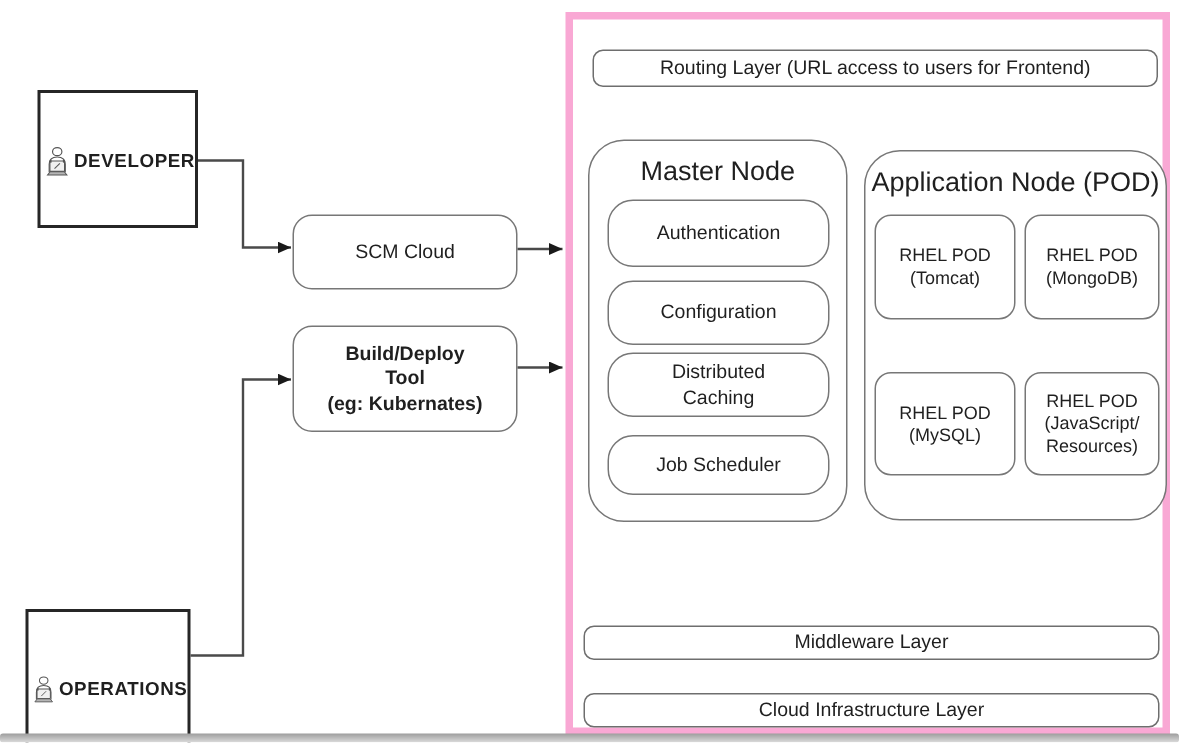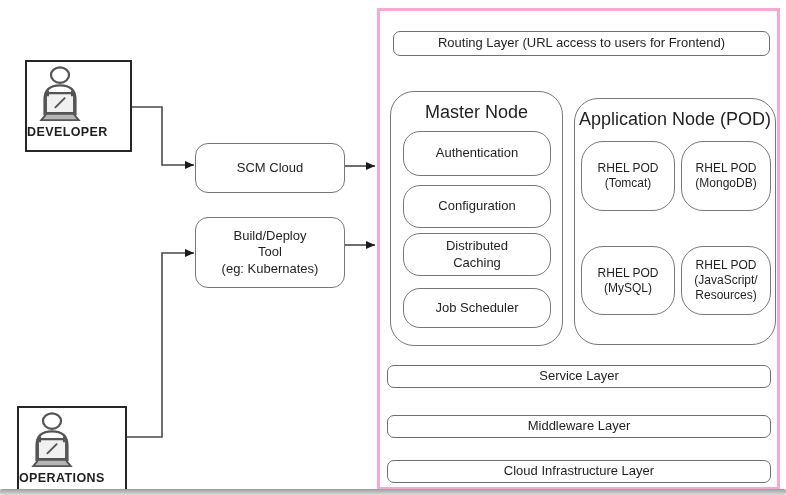--- a/index.html
+++ b/index.html
@@ -10,31 +10,31 @@
   
   .rbox {
     position:absolute; background:#ffffff; border:1.6px solid #777777;
     display:flex; flex-direction:column; align-items:center; justify-content:center;
     text-align:center; box-sizing:border-box; font-size:13px; line-height:1.25;
   }
   .tool   { border-radius:13px; }
   .layer  { border-radius:7px;  border-color:#6e6e6e; }
   .group  { border-radius:24px; justify-content:flex-start; }
   .inner  { border-radius:17px;  }
-  .pod    { border-radius:22px; font-size:12px;text-align:right; }
+  .pod    { border-radius:11px; font-size:12px;text-align:right; }
   .group-title { margin-top:9px; font-size:18px; }
   
   .container {
     position:absolute; left:377px; top:8px; width:403px; height:482px;
-    border:3px solid #f9a8d4; background:#ffffff; box-sizing:border-box;
+    border:5px solid #f9a8d4; background:#ffffff; box-sizing:border-box;
   }
   
   .actor-box {
     position:absolute; background:#ffffff; border:2px solid #262626;
-    box-sizing:border-box; display:flex; flex-direction:column; 
+    box-sizing:border-box; display:flex; flex-direction:row; align-items:center;
   }
   .actor-label { font-size:12.5px; font-weight:bold; letter-spacing:.4px; margin-top:1px; }
   .person-svg { margin-top:4px; }
   .line { display:block; }
   .wrap-narrow { padding:0 26px; }
   
   .wires { position:absolute; left:0; top:0; width:786px; height:495px; pointer-events:none; }
   
   .bottom-shadow {
     position:absolute; left:0px; top:489px; width:786px; height:6px;
@@ -69,21 +69,21 @@
       <line x1="42" y1="65" x2="58" y2="49" stroke="#555555" stroke-width="3"></line>
       <polygon points="21,84 79,84 71,74 29,74" fill="#b5b5b5" stroke="#555555" stroke-width="3"></polygon>
     </svg>
     <div class="actor-label">OPERATIONS</div>
   </div>
 
   <div class="rbox tool" style="left:195px; top:143px; width:150px; height:50px;">
     <span class="line">SCM Cloud</span>
   </div>
 
-  <div class="rbox tool" style="left:195px; top:217px; width:150px; height:71px;">
+  <div class="rbox tool" style="left:195px; top:217px; width:150px; height:71px;font-weight:bold;">
     <span class="line">Build/Deploy</span>
     <span class="line">Tool</span>
     <span class="line">(eg: Kubernates)</span>
   </div>
 
   <div class="container">
 
     <div class="rbox layer" style="left:13px; top:20px; width:377px; height:25px;">
       <span>Routing Layer (URL access to users for Frontend)</span>
     </div>
@@ -118,23 +118,20 @@
     <div class="rbox pod" style="left:201px; top:235px; width:94px; height:69px;">
       <span class="line">RHEL POD</span>
       <span class="line">(MySQL)</span>
     </div>
     <div class="rbox pod" style="left:301px; top:235px; width:90px; height:69px;">
       <span class="line">RHEL POD</span>
       <span class="line">(JavaScript/</span>
       <span class="line">Resources)</span>
     </div>
 
-    <div class="rbox layer" style="left:7px; top:354px; width:384px; height:23px;">
-      <span>Service Layer</span>
-    </div>
     <div class="rbox layer" style="left:7px; top:404px; width:384px; height:23px;">
       <span>Middleware Layer</span>
     </div>
     <div class="rbox layer" style="left:7px; top:449px; width:384px; height:23px;justify-content:center;">
       <span>Cloud Infrastructure Layer</span>
     </div>
   </div>
 
   <svg class="wires" width="786" height="495">
     <defs>

